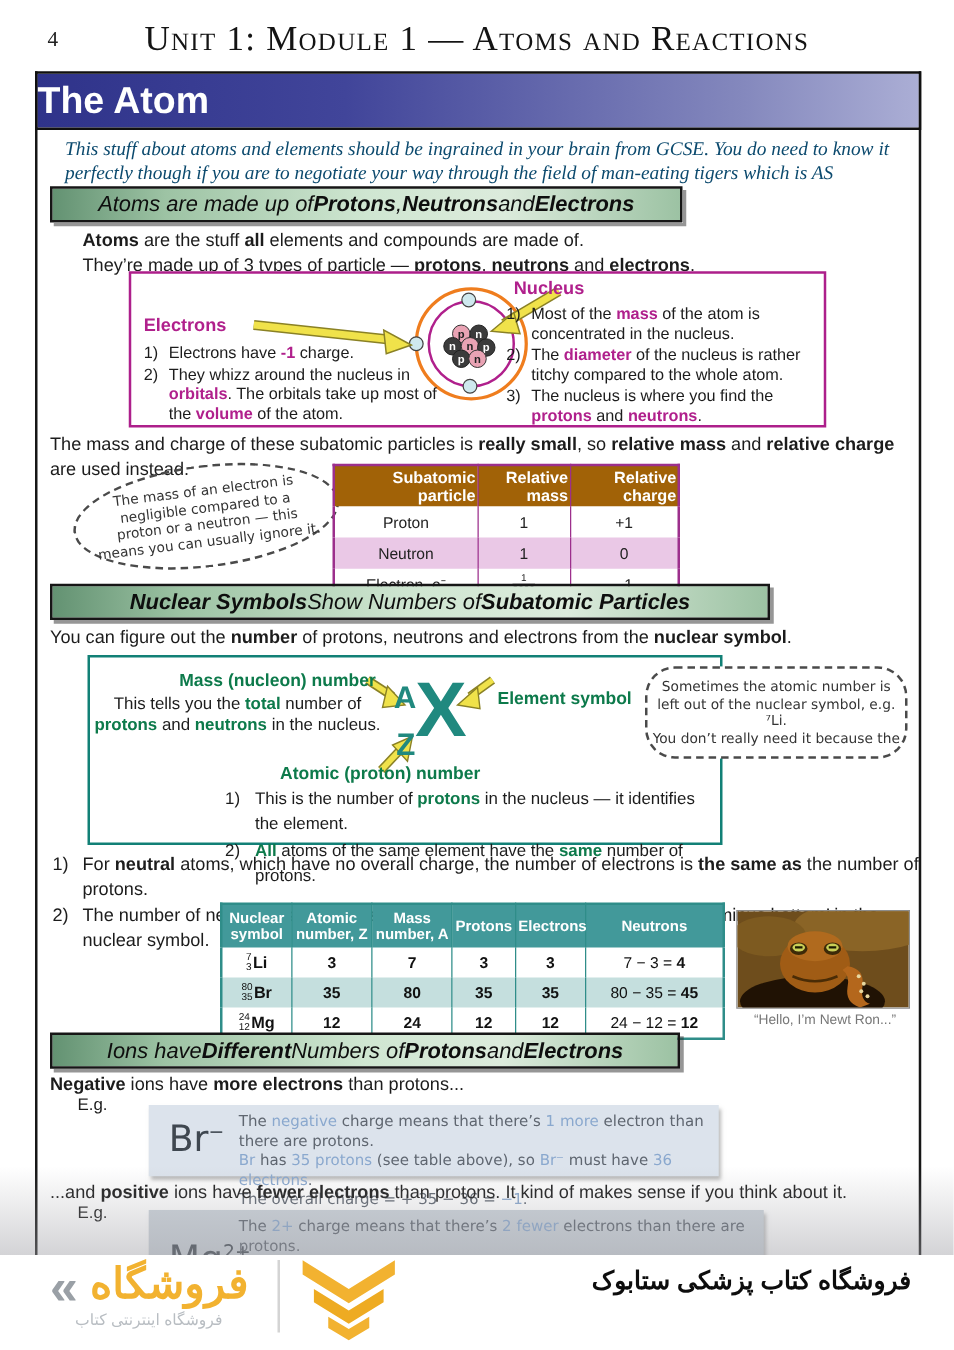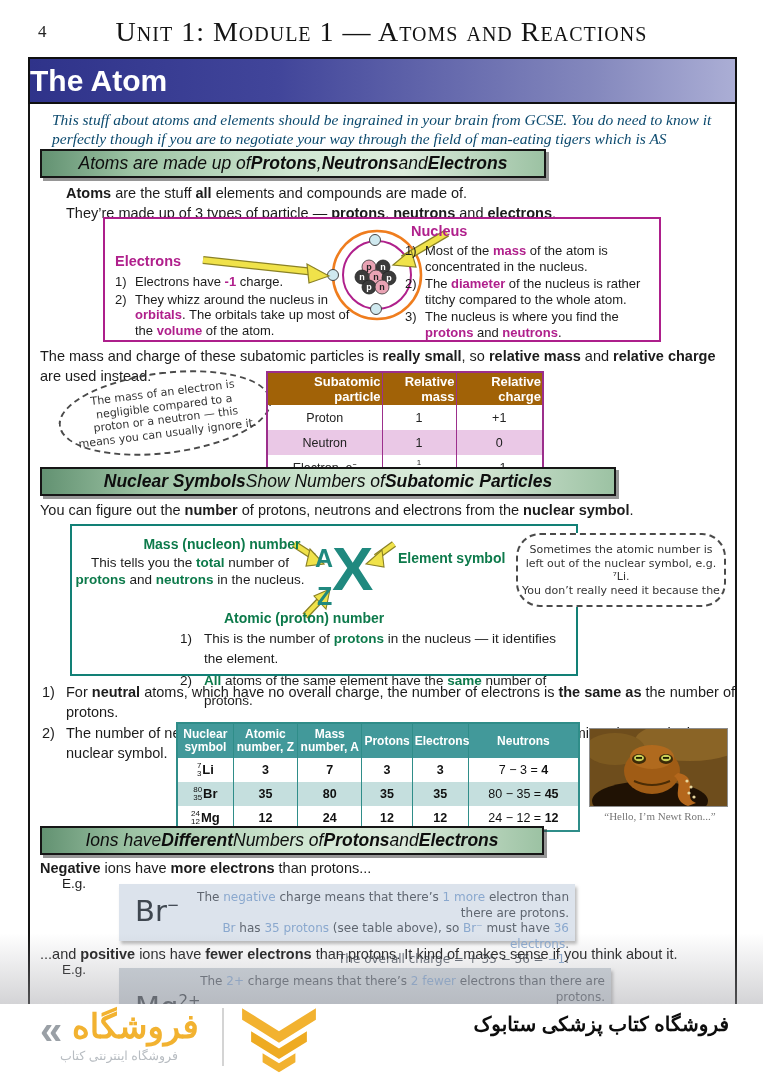--- a/index.html
+++ b/index.html
@@ -70,25 +70,25 @@
   .t2{left:176px;top:722px;width:404px;border:2px solid #2f8d89;font-size:12.5px;}
   .t2 th{background:#42999a;color:#fff;font-size:12px;line-height:13px;height:34px;border-left:1.5px solid #2f8d89;padding:0 2px;}
   .t2 td{text-align:center;height:22px;border-left:1.5px solid #2f8d89;color:#111;font-weight:bold;}
   .t2 td.calc{font-weight:normal;}
   .t2 tr.alt td{background:#c5dfde;}
   .nstack{display:inline-flex;flex-direction:column;font-size:8px;line-height:8px;text-align:right;margin-right:1px;vertical-align:middle;font-weight:normal;}
   .nsel{font-weight:bold;font-size:13px;}
 
   
   .newt{left:589px;top:728px;width:139px;height:79px;border:1px solid #8d8d8d;box-sizing:border-box;}
-  .newtcap{left:575px;top:810px;width:170px;text-align:center;font-family:Liberation Serif, serif;font-size:11px;color:#777;}
+  .newtcap{left:575px;top:810px;width:170px;text-align:center;font-family:Liberation Sans, sans-serif;font-size:11px;color:#777;}
 
   
   .ionbox{background:#dce3ec;box-shadow:2px 3px 3px rgba(120,120,120,0.5);}
-  .iontxt{position:absolute;left:72px;right:6px;top:6px;text-align:right;
+  .iontxt{position:absolute;left:72px;right:6px;top:6px;text-align:left;
     font-family:"DejaVu Sans",sans-serif;font-size:12px;line-height:15.5px;color:#5f6670;}
   .ionsym{position:absolute;left:16px;top:10px;font-size:29px;color:#3f4750;font-family:"DejaVu Sans",sans-serif;}
   .ionsym sup{font-size:15px;}
 
   .fade{left:0;top:933px;width:763px;height:71px;pointer-events:none;
     background:linear-gradient(to bottom,rgba(190,190,190,0) 0%,rgba(158,158,164,0.38) 85%,rgba(158,158,164,0.45) 100%);}
 
   
   .footer{left:0;top:1004px;width:763px;height:76px;background:#fff;}
   .logo-mark{position:absolute;left:40px;top:6px;font-size:40px;font-weight:bold;color:#9aa0a6;line-height:40px;}

